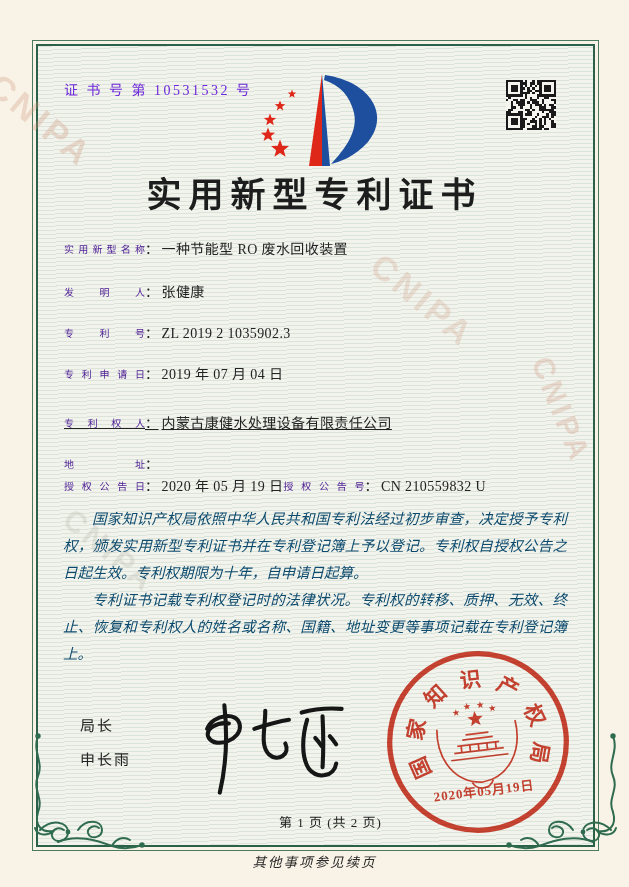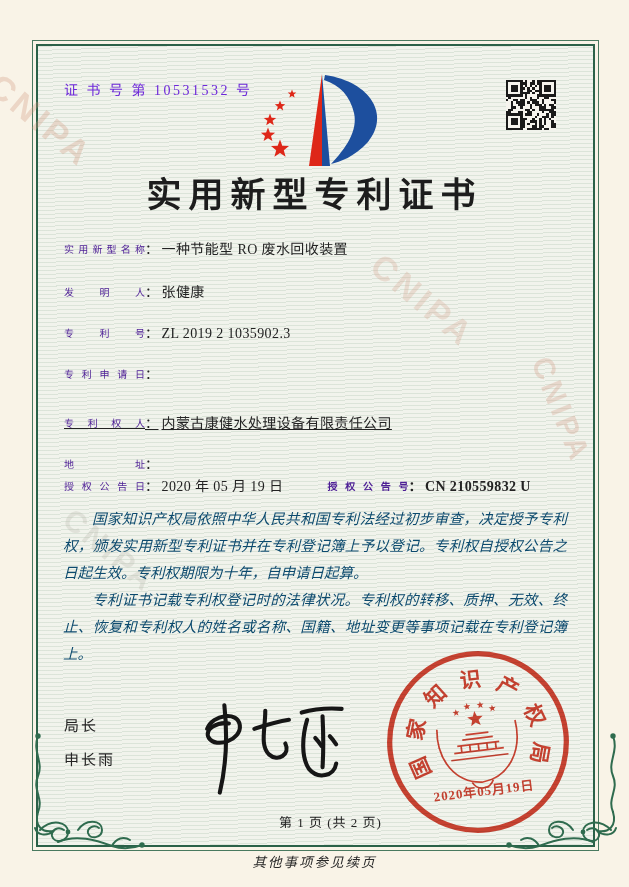--- a/index.html
+++ b/index.html
@@ -58,29 +58,29 @@
   .frow{display:flex;align-items:flex-start;line-height:19px;}
   .flabel{
     display:inline-block;width:81px;font-size:10px;color:#4c1d95;
     text-align:justify;text-align-last:justify;flex:none;
   }
   .fcolon{flex:none;font-size:13.5px;margin-right:3px;}
   .fvalue{font-size:14px;letter-spacing:0.4px;}
   .addr-l2{margin-top:2px;}
   .mb-a{margin-bottom:24px;} .mb-b{margin-bottom:22px;}
   .mb-c{margin-bottom:30px;} .mb-d{margin-bottom:22px;text-decoration:underline;} .mb-e{margin-bottom:3px;}
-  .grant-pair2{margin-left:44px;display:flex;font-weight:bold;}
+  .grant-pair2{display:flex;}
   
   .legal{
     position:absolute;left:63px;top:506px;width:504px;z-index:3;
     font-style:italic;font-size:14.5px;line-height:1.86;color:#0c4a6e;
   }
   .legal p{margin:0;text-indent:2em;text-align:justify;}
   
-  .officer{position:absolute;left:64px;top:714px;z-index:3;font-size:15px;letter-spacing:2px;}
+  .officer{position:absolute;left:80px;top:714px;z-index:3;font-size:15px;letter-spacing:2px;}
   .officer .o-title{margin-bottom:13px;}
   .signature{position:absolute;left:178px;top:698px;width:180px;height:100px;z-index:4;}
   
   .seal{
     position:absolute;left:382px;top:646px;width:192px;height:192px;z-index:5;
     transform:rotate(-7deg);mix-blend-mode:multiply;opacity:0.95;
   }
   .seal-char{
     font-size:22px;font-weight:bold;fill:var(--seal-red);
     text-anchor:middle;dominant-baseline:central;
@@ -294,20 +294,21 @@
     <span class="fvalue">张健康</span>
   </div>
   <div class="frow mb-b">
     <span class="flabel">专利号</span>
       <span class="fcolon">：</span>
     <span class="fvalue">ZL 2019 2 1035902.3</span>
   </div>
   <div class="frow mb-c">
     <span class="flabel">专利申请日</span>
       <span class="fcolon">：</span>
+    <span class="fvalue">2019 年 07 月 04 日</span>
   </div>
   <div class="frow mb-d">
     <span class="flabel">专利权人</span>
       <span class="fcolon">：</span>
     <span class="fvalue">内蒙古康健水处理设备有限责任公司</span>
   </div>
   <div class="frow mb-e">
     <span class="flabel">地址</span>
       <span class="fcolon">：</span>
   </div>

